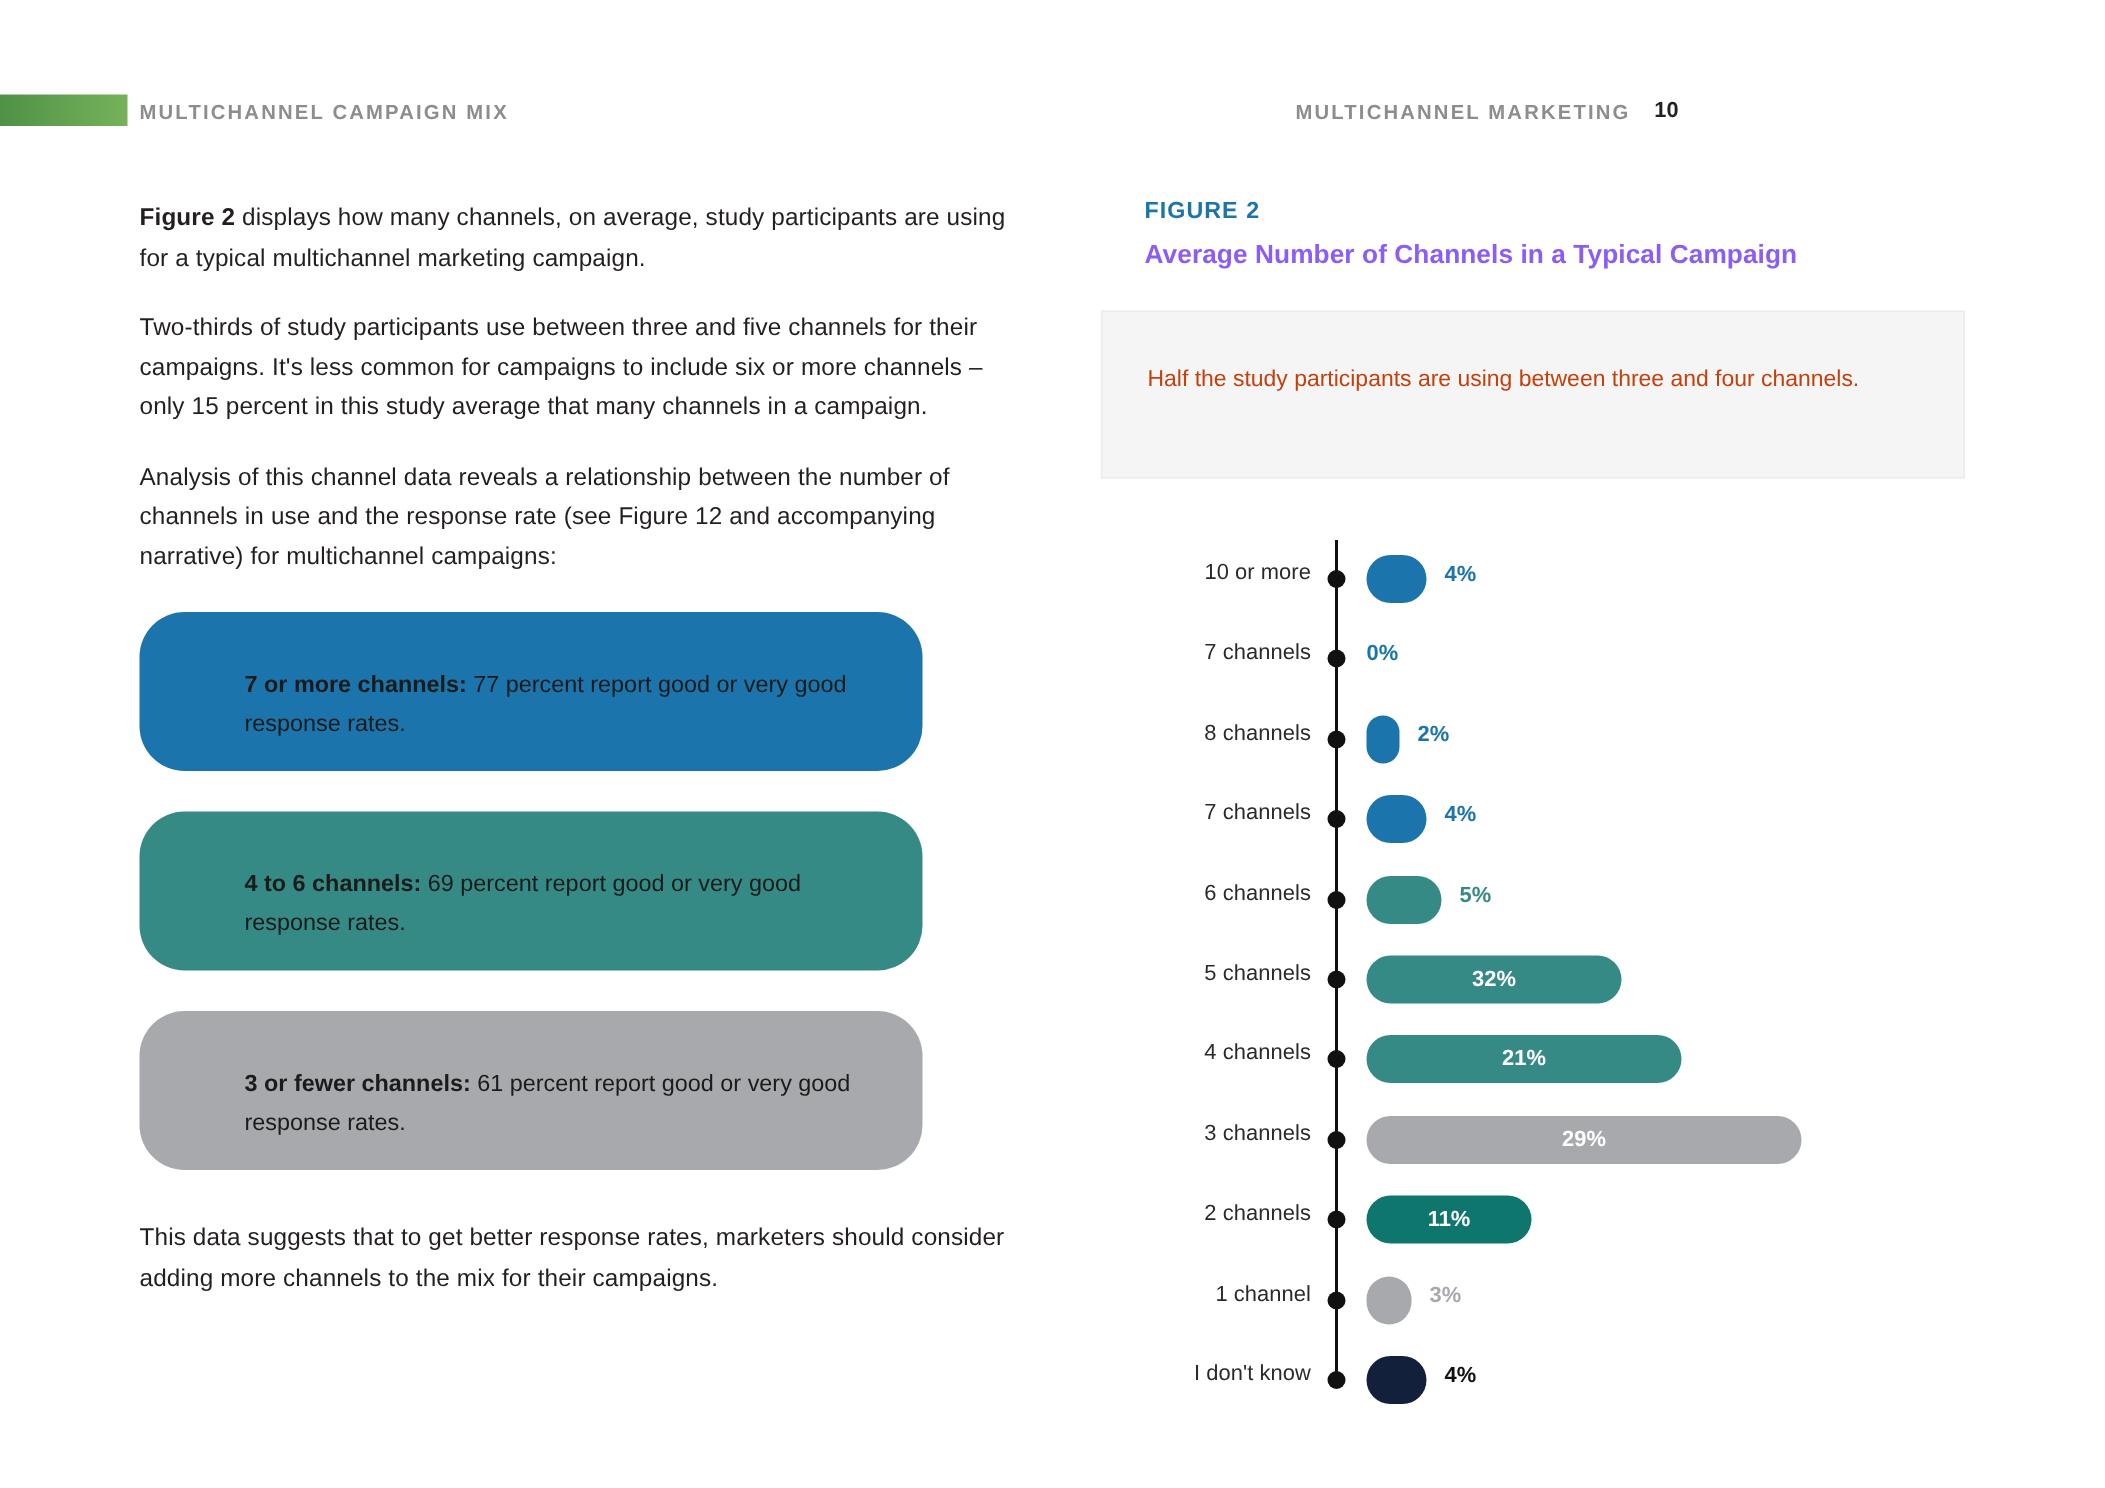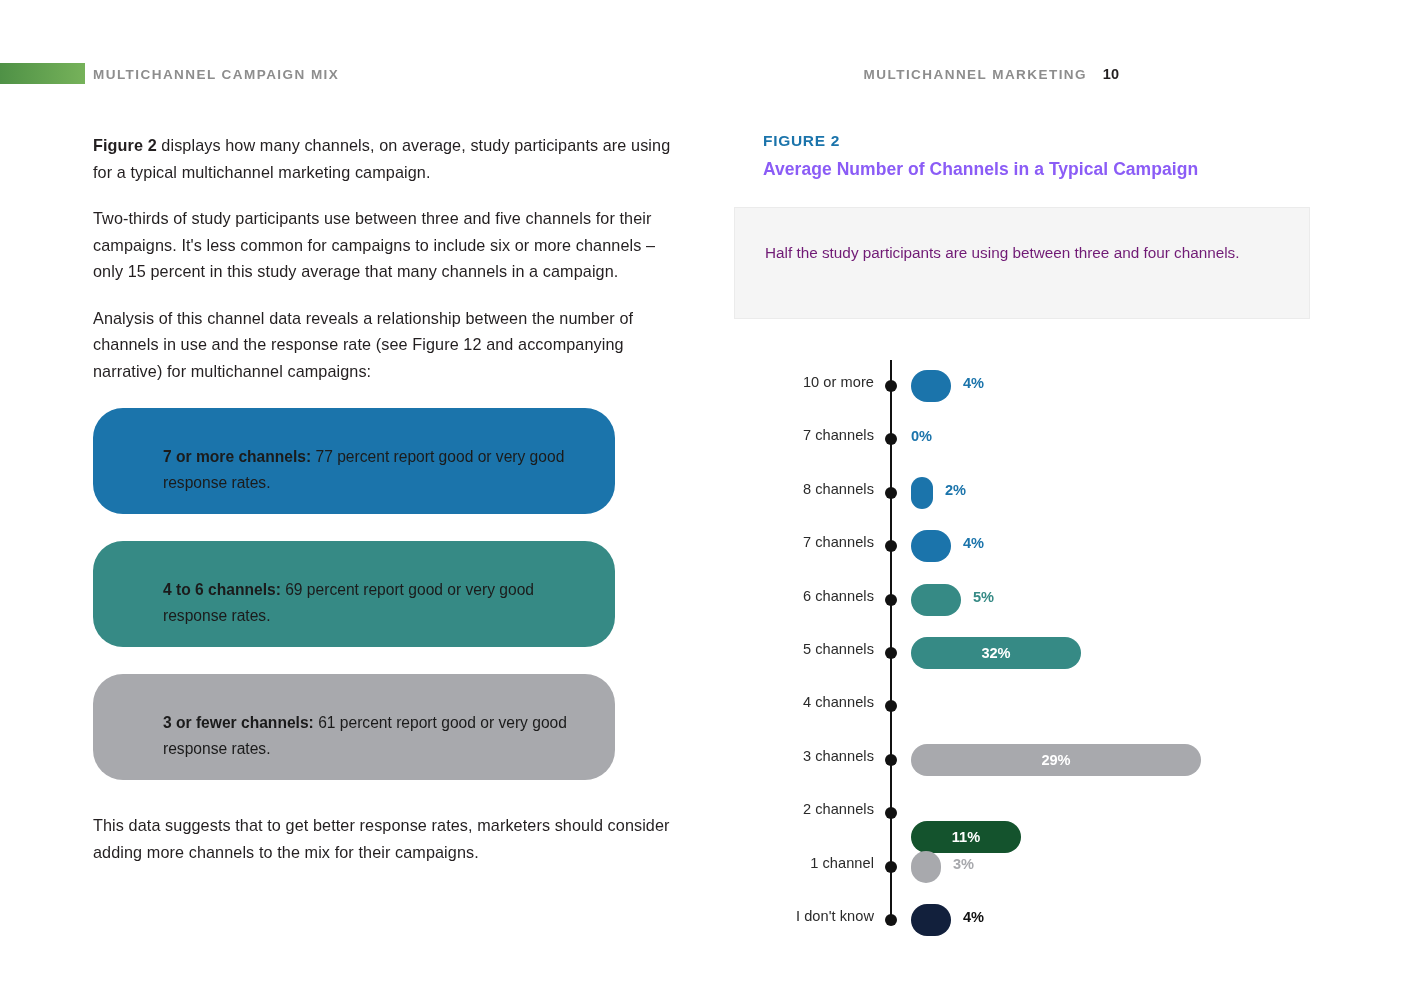--- a/index.html
+++ b/index.html
@@ -112,21 +112,21 @@
     width: 576px;
     box-sizing: border-box;
     background: #f5f5f5;
     border: 1px solid #ebebeb;
     padding: 33px 32px 34px 30px;
     height: 112px;
   }
   #figure-note-text {
     font-size: 15.3px;
     line-height: 24px;
-    color: #701a75;
+    color: #c2410c;
     margin: 0;
   }
 
   
   #chart-area {
     position: absolute;
     left: 734px;
     top: 346px;
     width: 600px;
     height: 590px;
@@ -266,32 +266,35 @@
       <div class="chart-row" style="top: 280px;">
         <div class="row-label">5 channels</div>
         <div class="row-dot"></div>
         <div class="row-bar" style="width: 170px; background: rgb(54, 138, 133);">
           <div class="row-bar-inner-label" style="color: rgb(255, 255, 255);">32%</div>
         </div>
       </div>
       <div class="chart-row" style="top: 333.4px;">
         <div class="row-label">4 channels</div>
         <div class="row-dot"></div>
+        <div class="row-bar" style="width: 210px; background: rgb(54, 138, 133);">
+          <div class="row-bar-inner-label" style="color: rgb(255, 255, 255);">21%</div>
+        </div>
       </div>
       <div class="chart-row" style="top: 386.8px;">
         <div class="row-label">3 channels</div>
         <div class="row-dot"></div>
         <div class="row-bar" style="width: 290px; background: rgb(168, 169, 173);">
           <div class="row-bar-inner-label" style="color: rgb(255, 255, 255);">29%</div>
         </div>
       </div>
       <div class="chart-row" style="top: 440.2px;">
         <div class="row-label">2 channels</div>
         <div class="row-dot"></div>
-        <div class="row-bar" style="width: 110px; background: #14532d; margin-top: 24px;">
+        <div class="row-bar" style="width: 110px; background: #0f766e;">
           <div class="row-bar-inner-label" style="color: rgb(255, 255, 255);">11%</div>
         </div>
       </div>
       <div class="chart-row" style="top: 493.6px;">
         <div class="row-label">1 channel</div>
         <div class="row-dot"></div>
         <div class="row-bar" style="width: 30px; background: rgb(168, 169, 173);"></div>
         <div class="row-value-outside" style="color: rgb(168, 169, 173); left: 219px;">3%</div>
       </div>
       <div class="chart-row" style="top: 547px;">

